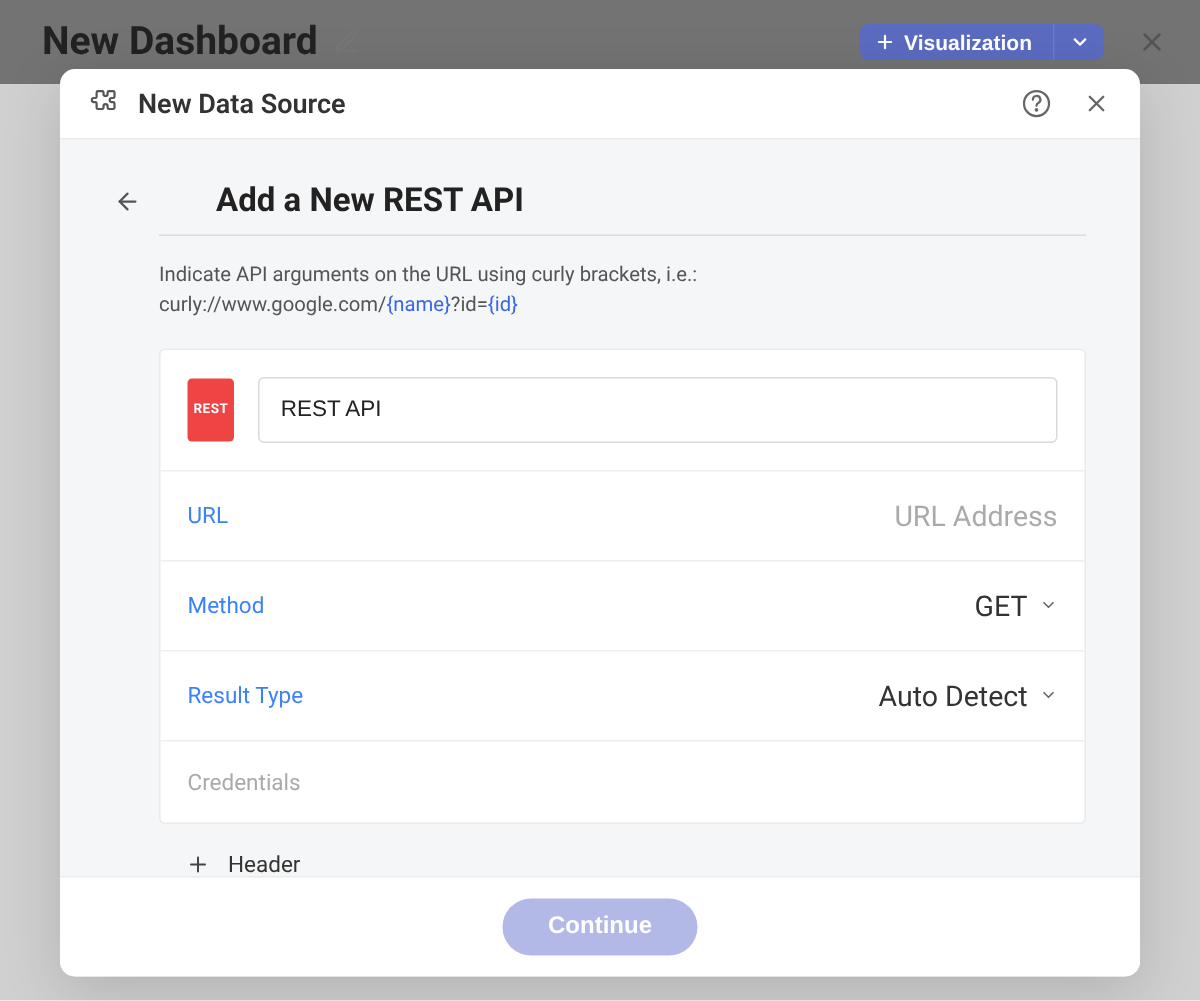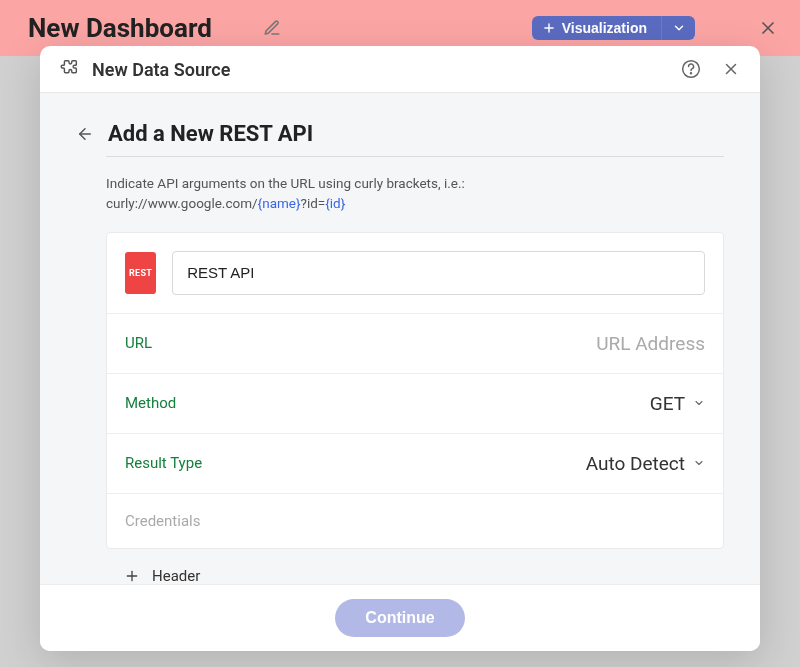--- a/index.html
+++ b/index.html
@@ -10,26 +10,25 @@
       background: #e9e9e9;
       position: relative;
       overflow: hidden;
       color: #222;
     }
     
     .page-header {
       position: absolute;
       top: 0; left: 0; right: 0;
       height: 56px;
-      background: #fca5a5;
+      background: #737373;
       display: flex;
       align-items: center;
       padding: 0 20px 0 28px;
       z-index: 1;
-      gap: 41px;
     }
     .page-title {
       font-size: 26px;
       font-weight: 700;
       color: #222;
     }
     .edit-icon {
       margin-left: 10px;
       width: 18px; height: 18px;
       color: #777;
@@ -134,20 +133,21 @@
     .back-arrow {
       width: 18px; height: 18px;
       color: #555;
       cursor: pointer;
       display: flex; align-items: center; justify-content: center;
     }
     .form-title {
       font-size: 22px;
       font-weight: 700;
       color: #222;
+      margin-left: 36px;
     }
     .title-underline {
       border-bottom: 1px solid #dcdcdc;
       margin: 10px 0 16px 30px;
     }
     .help-text {
       font-size: 13.5px;
       color: #555;
       margin-left: 30px;
       line-height: 1.5;
@@ -190,21 +190,21 @@
     .field-row {
       display: flex;
       align-items: center;
       justify-content: space-between;
       padding: 18px 18px;
       border-bottom: 1px solid #eeeeee;
     }
     .field-row:last-child { border-bottom: none; }
     .field-label {
       font-size: 15px;
-      color: #15803d;
+      color: #3b82f6;
     }
     .field-label.disabled { color: #aaa; }
     .field-value {
       font-size: 19px;
       color: #333;
       display: flex;
       align-items: center;
       gap: 8px;
     }
     .field-value.placeholder { color: #aaa; }

